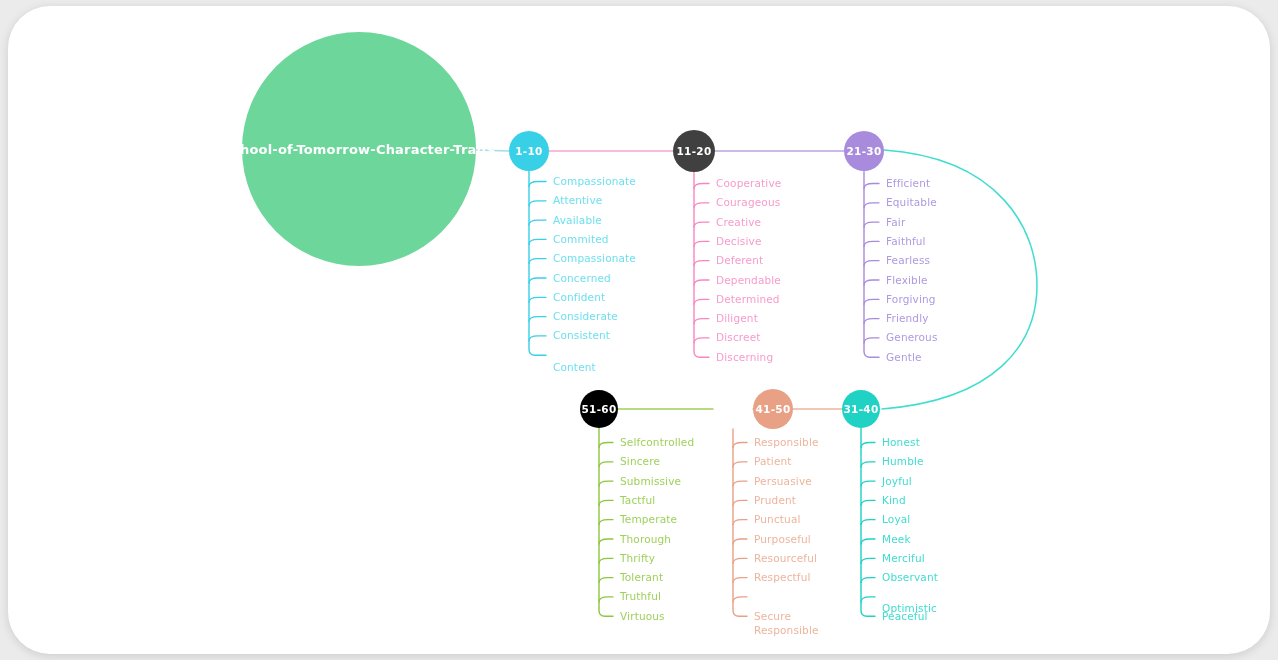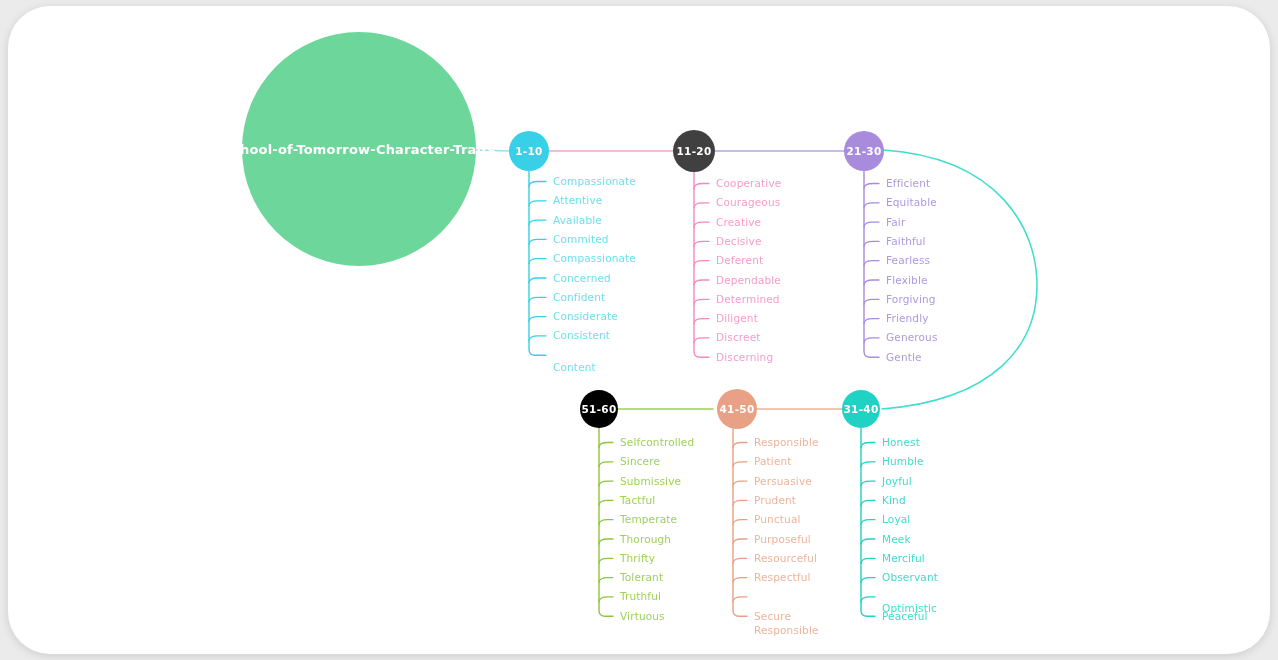--- a/index.html
+++ b/index.html
@@ -191,21 +191,21 @@
     <div class="leaf-item" style="left: 882px; top: 436px; color: rgb(63, 221, 207);">Honest</div>
     <div class="leaf-item" style="left: 882px; top: 455.3px; color: rgb(63, 221, 207);">Humble</div>
     <div class="leaf-item" style="left: 882px; top: 474.6px; color: rgb(63, 221, 207);">Joyful</div>
     <div class="leaf-item" style="left: 882px; top: 493.9px; color: rgb(63, 221, 207);">Kind</div>
     <div class="leaf-item" style="left: 882px; top: 513.2px; color: rgb(63, 221, 207);">Loyal</div>
     <div class="leaf-item" style="left: 882px; top: 532.5px; color: rgb(63, 221, 207);">Meek</div>
     <div class="leaf-item" style="left: 882px; top: 551.8px; color: rgb(63, 221, 207);">Merciful</div>
     <div class="leaf-item" style="left: 882px; top: 571.1px; color: rgb(63, 221, 207);">Observant</div>
     <div class="leaf-item" style="left: 882px; top: 590.4px; color: rgb(63, 221, 207); margin-top: 12px;">Optimistic</div>
     <div class="leaf-item" style="left: 882px; top: 609.7px; color: rgb(63, 221, 207);">Peaceful</div>
-    <div class="branch-node" style="left: 717px; top: 389px; width: 40px; height: 40px; background: rgb(232, 161, 133);">
+    <div class="branch-node" style="left: 753px; top: 389px; width: 40px; height: 40px; background: rgb(232, 161, 133);">
       <span class="branch-label">41-50</span>
     </div>
     <div class="leaf-item" style="left: 754px; top: 436px; color: rgb(238, 180, 156);">Responsible</div>
     <div class="leaf-item" style="left: 754px; top: 455.3px; color: rgb(238, 180, 156);">Patient</div>
     <div class="leaf-item" style="left: 754px; top: 474.6px; color: rgb(238, 180, 156);">Persuasive</div>
     <div class="leaf-item" style="left: 754px; top: 493.9px; color: rgb(238, 180, 156);">Prudent</div>
     <div class="leaf-item" style="left: 754px; top: 513.2px; color: rgb(238, 180, 156);">Punctual</div>
     <div class="leaf-item" style="left: 754px; top: 532.5px; color: rgb(238, 180, 156);">Purposeful</div>
     <div class="leaf-item" style="left: 754px; top: 551.8px; color: rgb(238, 180, 156);">Resourceful</div>
     <div class="leaf-item" style="left: 754px; top: 571.1px; color: rgb(238, 180, 156);">Respectful</div>

